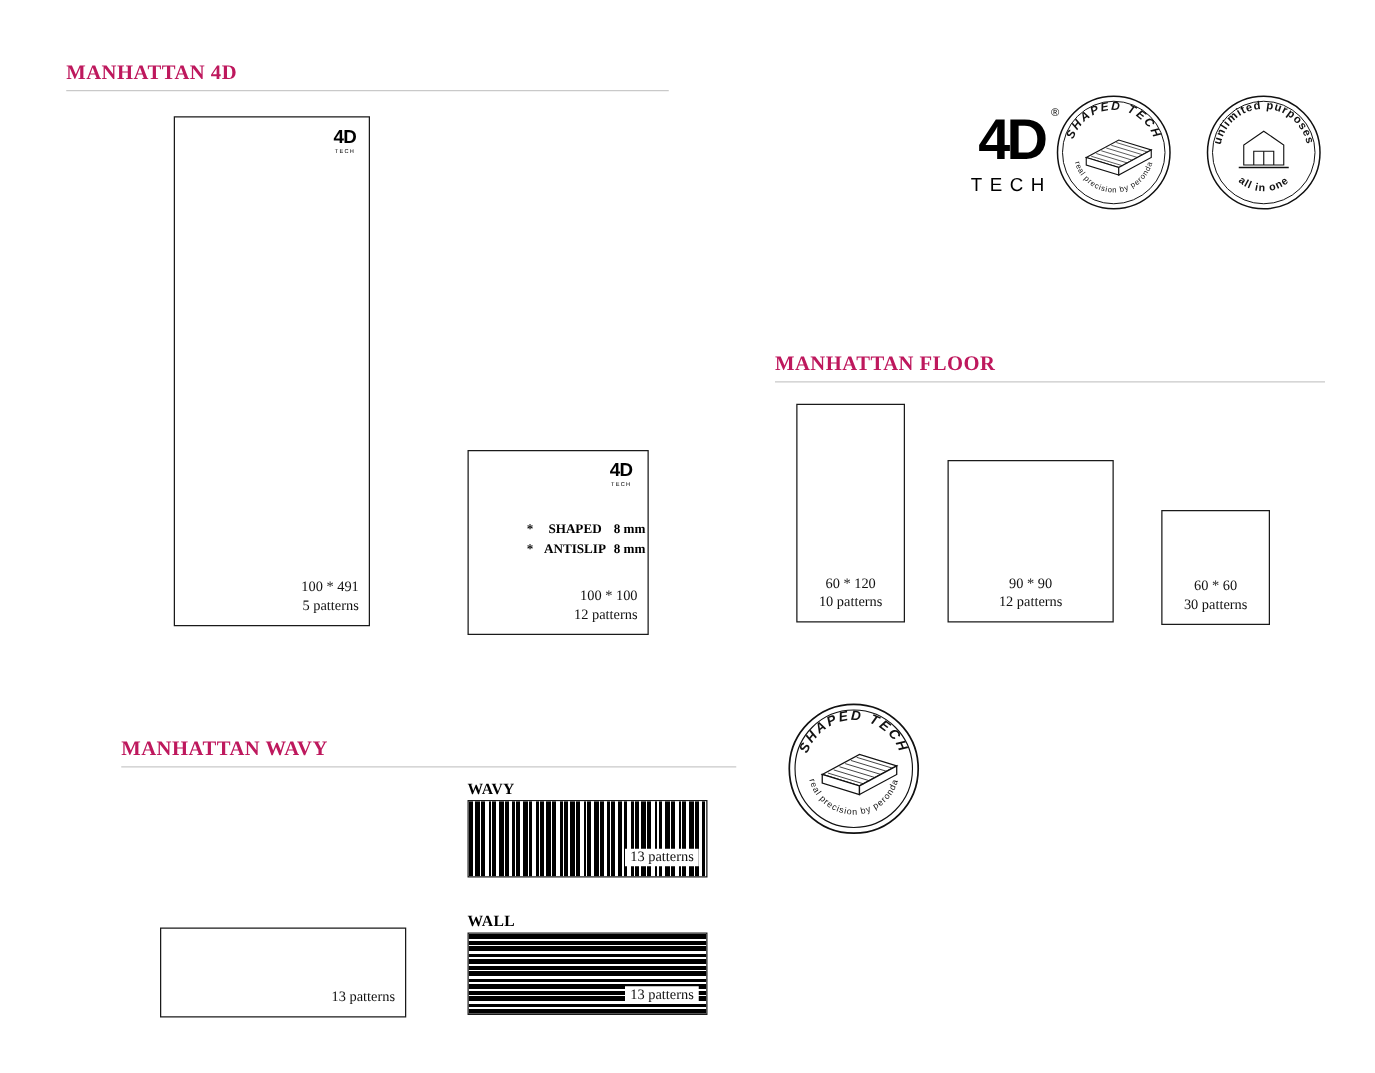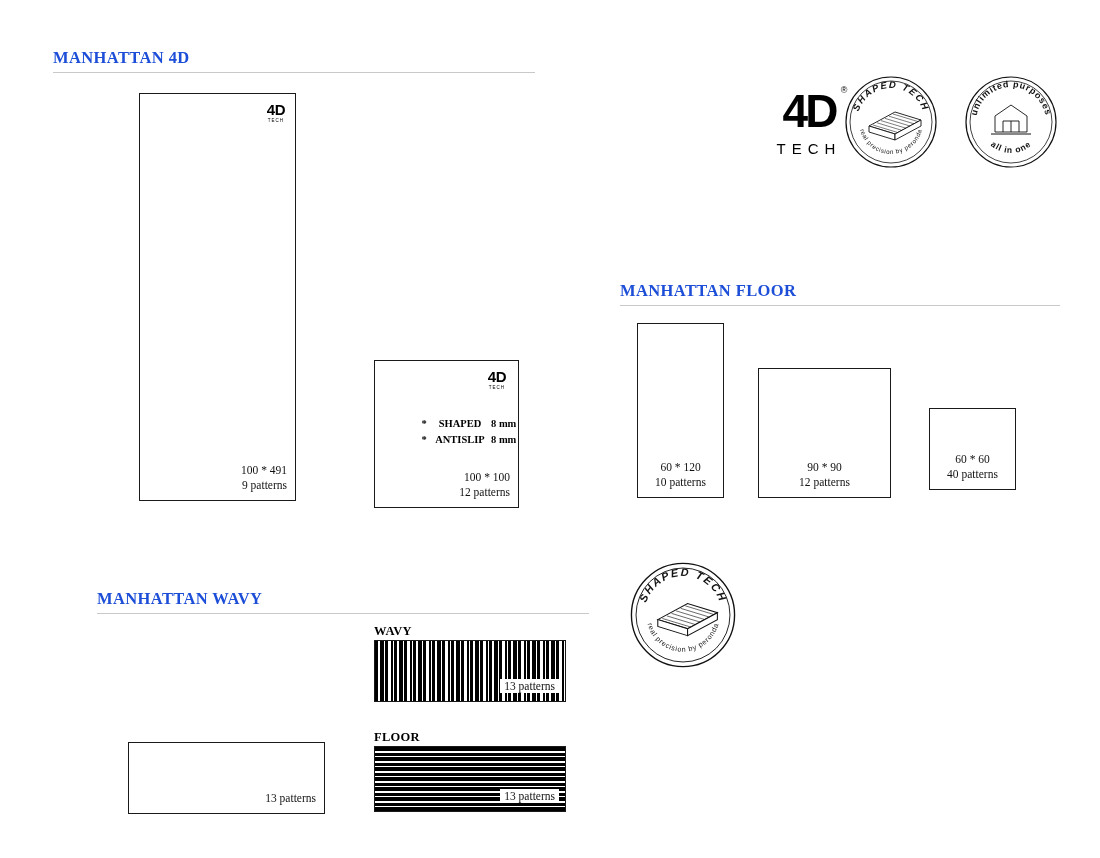--- a/index.html
+++ b/index.html
@@ -16,21 +16,21 @@
     overflow: hidden;
   }
   .abs { position: absolute; }
 
   
   .section-title {
     font-family: "Liberation Serif", serif;
     font-weight: bold;
     font-size: 16.5px;
     letter-spacing: 0.4px;
-    color: #1d4ed8;
+    color: #be185d;
     white-space: nowrap;
   }
   .section-rule {
     border-bottom: 1px solid #c9c9c9;
     height: 0;
   }
 
   
   .prod-box {
     border: 1px solid #1a1a1a;
@@ -175,21 +175,21 @@
 <div class="abs section-title" style="left:53px; top:48px;">MANHATTAN 4D</div>
 <div class="abs section-rule" style="left:53px; top:72px; width:482px;"></div>
 
 <div class="prod-box" style="left:139px; top:93px; width:157px; height:408px;">
   <div class="mark-4d" style="right:10px; top:8px;">
     <div class="glyph">4D</div>
     <div class="sub">TECH</div>
   </div>
   <div class="box-caption">
     <span>100 * 491</span>
-    <span class="line2">9 patterns</span>
+    <span class="line2">5 patterns</span>
   </div>
 </div>
 
 <div class="prod-box" style="left:374px; top:360px; width:145px; height:148px;">
   <div class="mark-4d" style="right:12px; top:8px;">
     <div class="glyph">4D</div>
     <div class="sub">TECH</div>
   </div>
 
   <div class="spec-list" style="left:44px; top:55px;">
@@ -279,43 +279,43 @@
   </div>
 </div>
 
 <div class="prod-box" style="left:758px; top:368px; width:133px; height:130px;padding-left:44px;">
   <div class="box-caption" style="left:0; right:0; text-align:center;">
     <span>90 * 90</span>
     <span class="line2">12 patterns</span>
   </div>
 </div>
 
-<div class="prod-box" style="left:929px; top:408px; width:87px; height:82px;">
+<div class="prod-box" style="left:929px; top:408px; width:87px; height:92px;">
   <div class="box-caption" style="left:0; right:0; text-align:center;">
     <span>60 * 60</span>
-    <span class="line2">40 patterns</span>
+    <span class="line2">30 patterns</span>
   </div>
 </div>
 
 <div class="abs section-title" style="left:97px; top:589px;">MANHATTAN WAVY</div>
 <div class="abs section-rule" style="left:97px; top:613px; width:492px;"></div>
 
 <div class="prod-box" style="left:128px; top:742px; width:197px; height:72px;">
   <div class="box-caption">
     <span>13 patterns</span>
   </div>
 </div>
 
 <div class="abs swatch-title" style="left:374px; top:624px;">WAVY</div>
 <div class="swatch" style="left:374px; top:640px; width:192px; height:62px;">
   <div class="wavy-fill"></div>
   <div class="swatch-label">13 patterns</div>
 </div>
 
-<div class="abs swatch-title" style="left:374px; top:730px;">FLOOR</div>
+<div class="abs swatch-title" style="left:374px; top:730px;">WALL</div>
 <div class="swatch" style="left:374px; top:746px; width:192px; height:66px;">
   <div class="lines-fill"></div>
   <div class="swatch-label">13 patterns</div>
 </div>
 
 <div class="stamp" style="left:628px; top:560px;">
   <svg width="110" height="110" viewBox="0 0 96 96">
     <defs>
       <path id="arcTop3" d="M 14,48 A 34,34 0 0 1 82,48"></path>
       <path id="arcBot3" d="M 16,48 A 32,32 0 0 0 80,48"></path>

